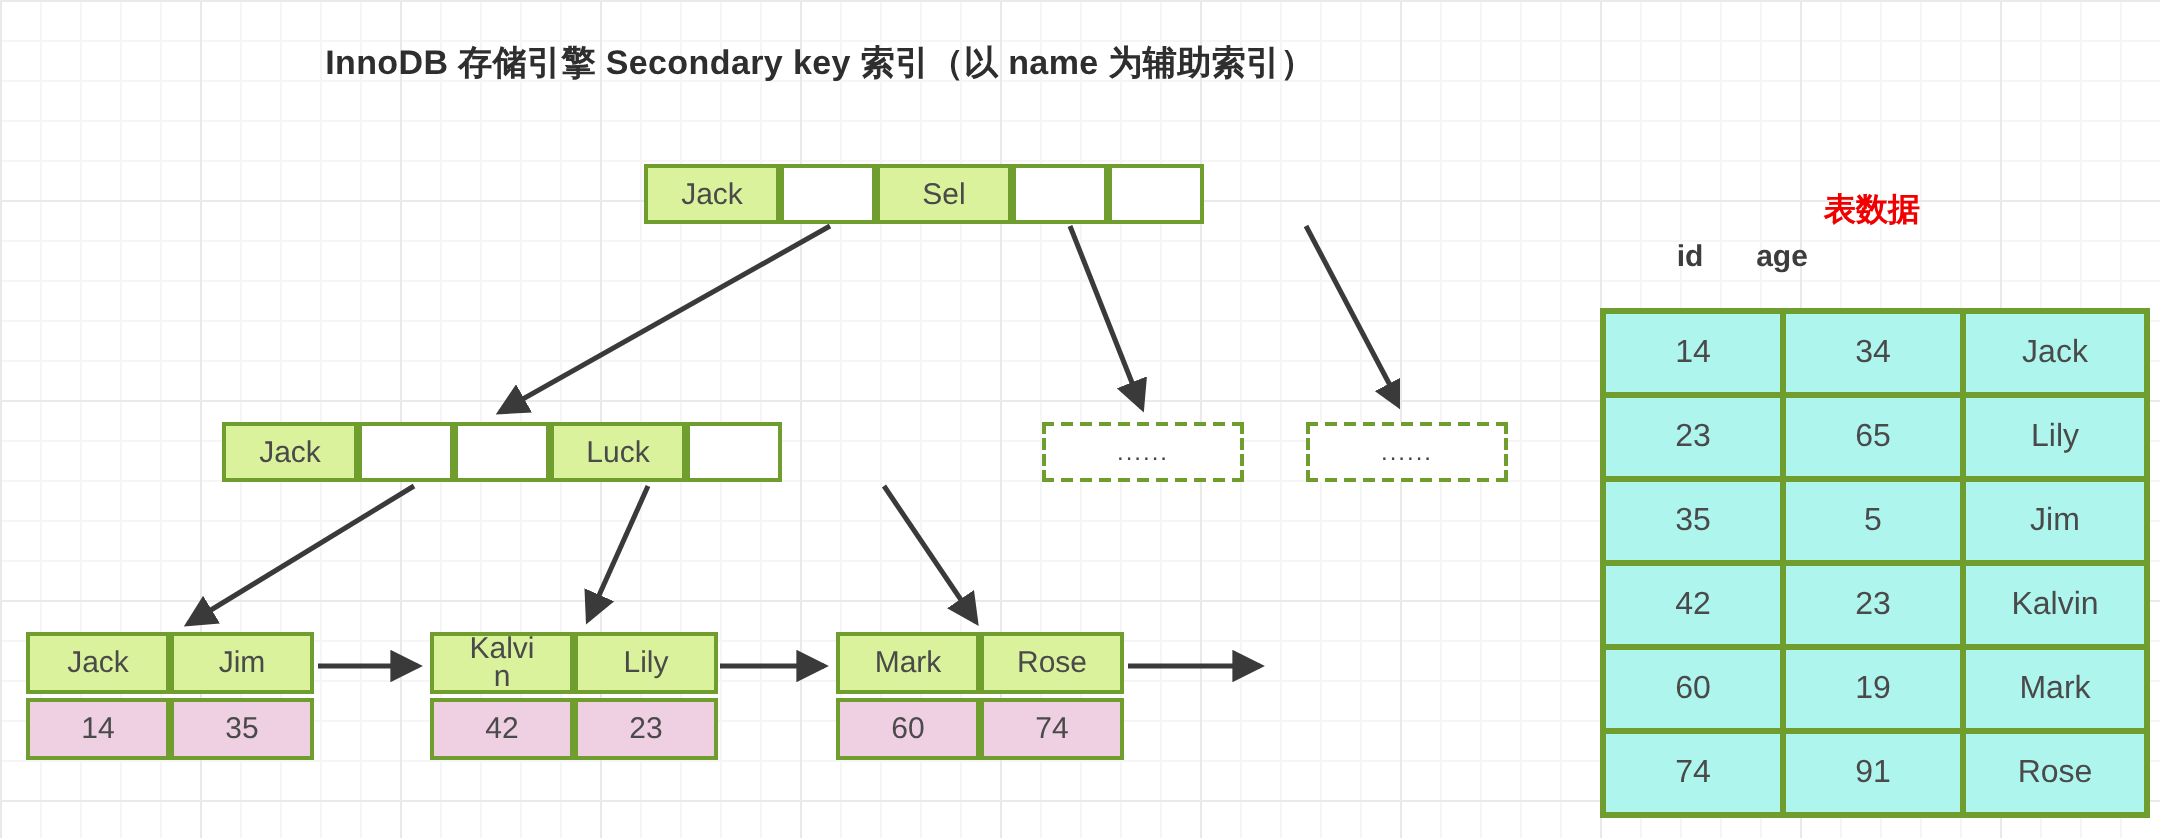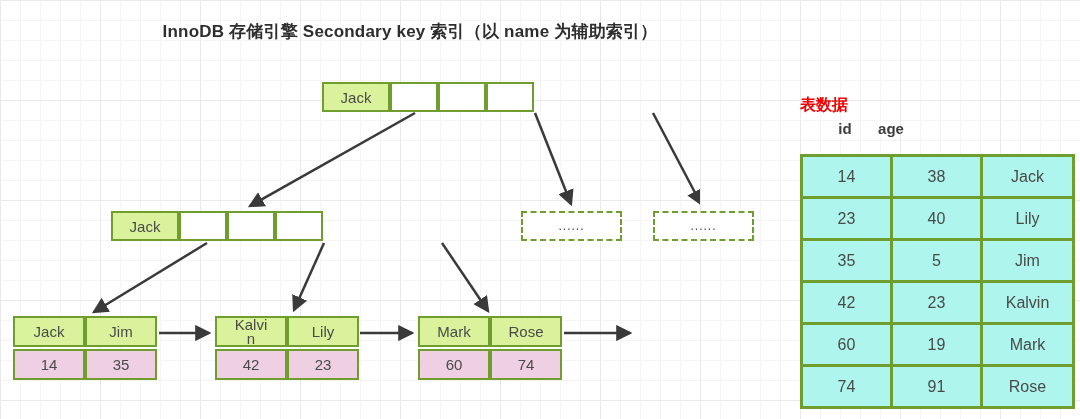--- a/index.html
+++ b/index.html
@@ -52,21 +52,21 @@
   .leaf-3 { left: 418px; top: 316px; }
   .crowd {
     display: inline-block; max-width: 37px;
     word-break: break-all; line-height: 14px; text-align: center;
   }
   
   svg.arrows { position: absolute; left: 0; top: 0; pointer-events: none; }
   
   .table-label {
     position: absolute; left: 800px; top: 95px; width: 272px;
-    text-align: left; font-size: 16px; font-weight: bold; color: #f20000;
+    text-align: center; font-size: 16px; font-weight: bold; color: #f20000;
   }
   .col-header {
     position: absolute; top: 120px; width: 90px; text-align: center;
     font-size: 15px; font-weight: bold; color: #3d3d3d;
   }
   .col-header.h-id  { left: 800px; }
   .col-header.h-age { left: 846px; }
   table.data {
     position: absolute; left: 800px; top: 154px;
     border-collapse: collapse;
@@ -81,28 +81,30 @@
 </head>
 <body>
 
 <div class="canvas">
 
   <div class="title">InnoDB 存储引擎 Secondary key 索引（以 name 为辅助索引）</div>
 
   <div class="node node-root">
     <div class="cell key">Jack</div>
     <div class="cell ptr"></div>
+    <div class="cell key">Sel</div>
     <div class="cell ptr"></div>
     <div class="cell ptr"></div>
   </div>
 
   <div class="node node-l2">
     <div class="cell key">Jack</div>
     <div class="cell ptr"></div>
     <div class="cell ptr"></div>
+    <div class="cell key">Luck</div>
     <div class="cell ptr"></div>
   </div>
 
   <div class="dashed dashed-1">......</div>
   <div class="dashed dashed-2">......</div>
 
   <div class="leaf leaf-1">
     <div class="row">
       <div class="cell name">Jack</div>
       <div class="cell name">Jim</div>
@@ -157,26 +159,26 @@
   </svg>
 
   <div class="table-label">表数据</div>
   <div class="col-header h-id">id</div>
   <div class="col-header h-age">age</div>
 
   <table class="data">
     <tbody>
       <tr>
         <td>14</td>
-        <td>38</td>
+        <td>34</td>
         <td>Jack</td>
       </tr>
       <tr>
         <td>23</td>
-        <td>40</td>
+        <td>65</td>
         <td>Lily</td>
       </tr>
       <tr>
         <td>35</td>
         <td>5</td>
         <td>Jim</td>
       </tr>
       <tr>
         <td>42</td>
         <td>23</td>

